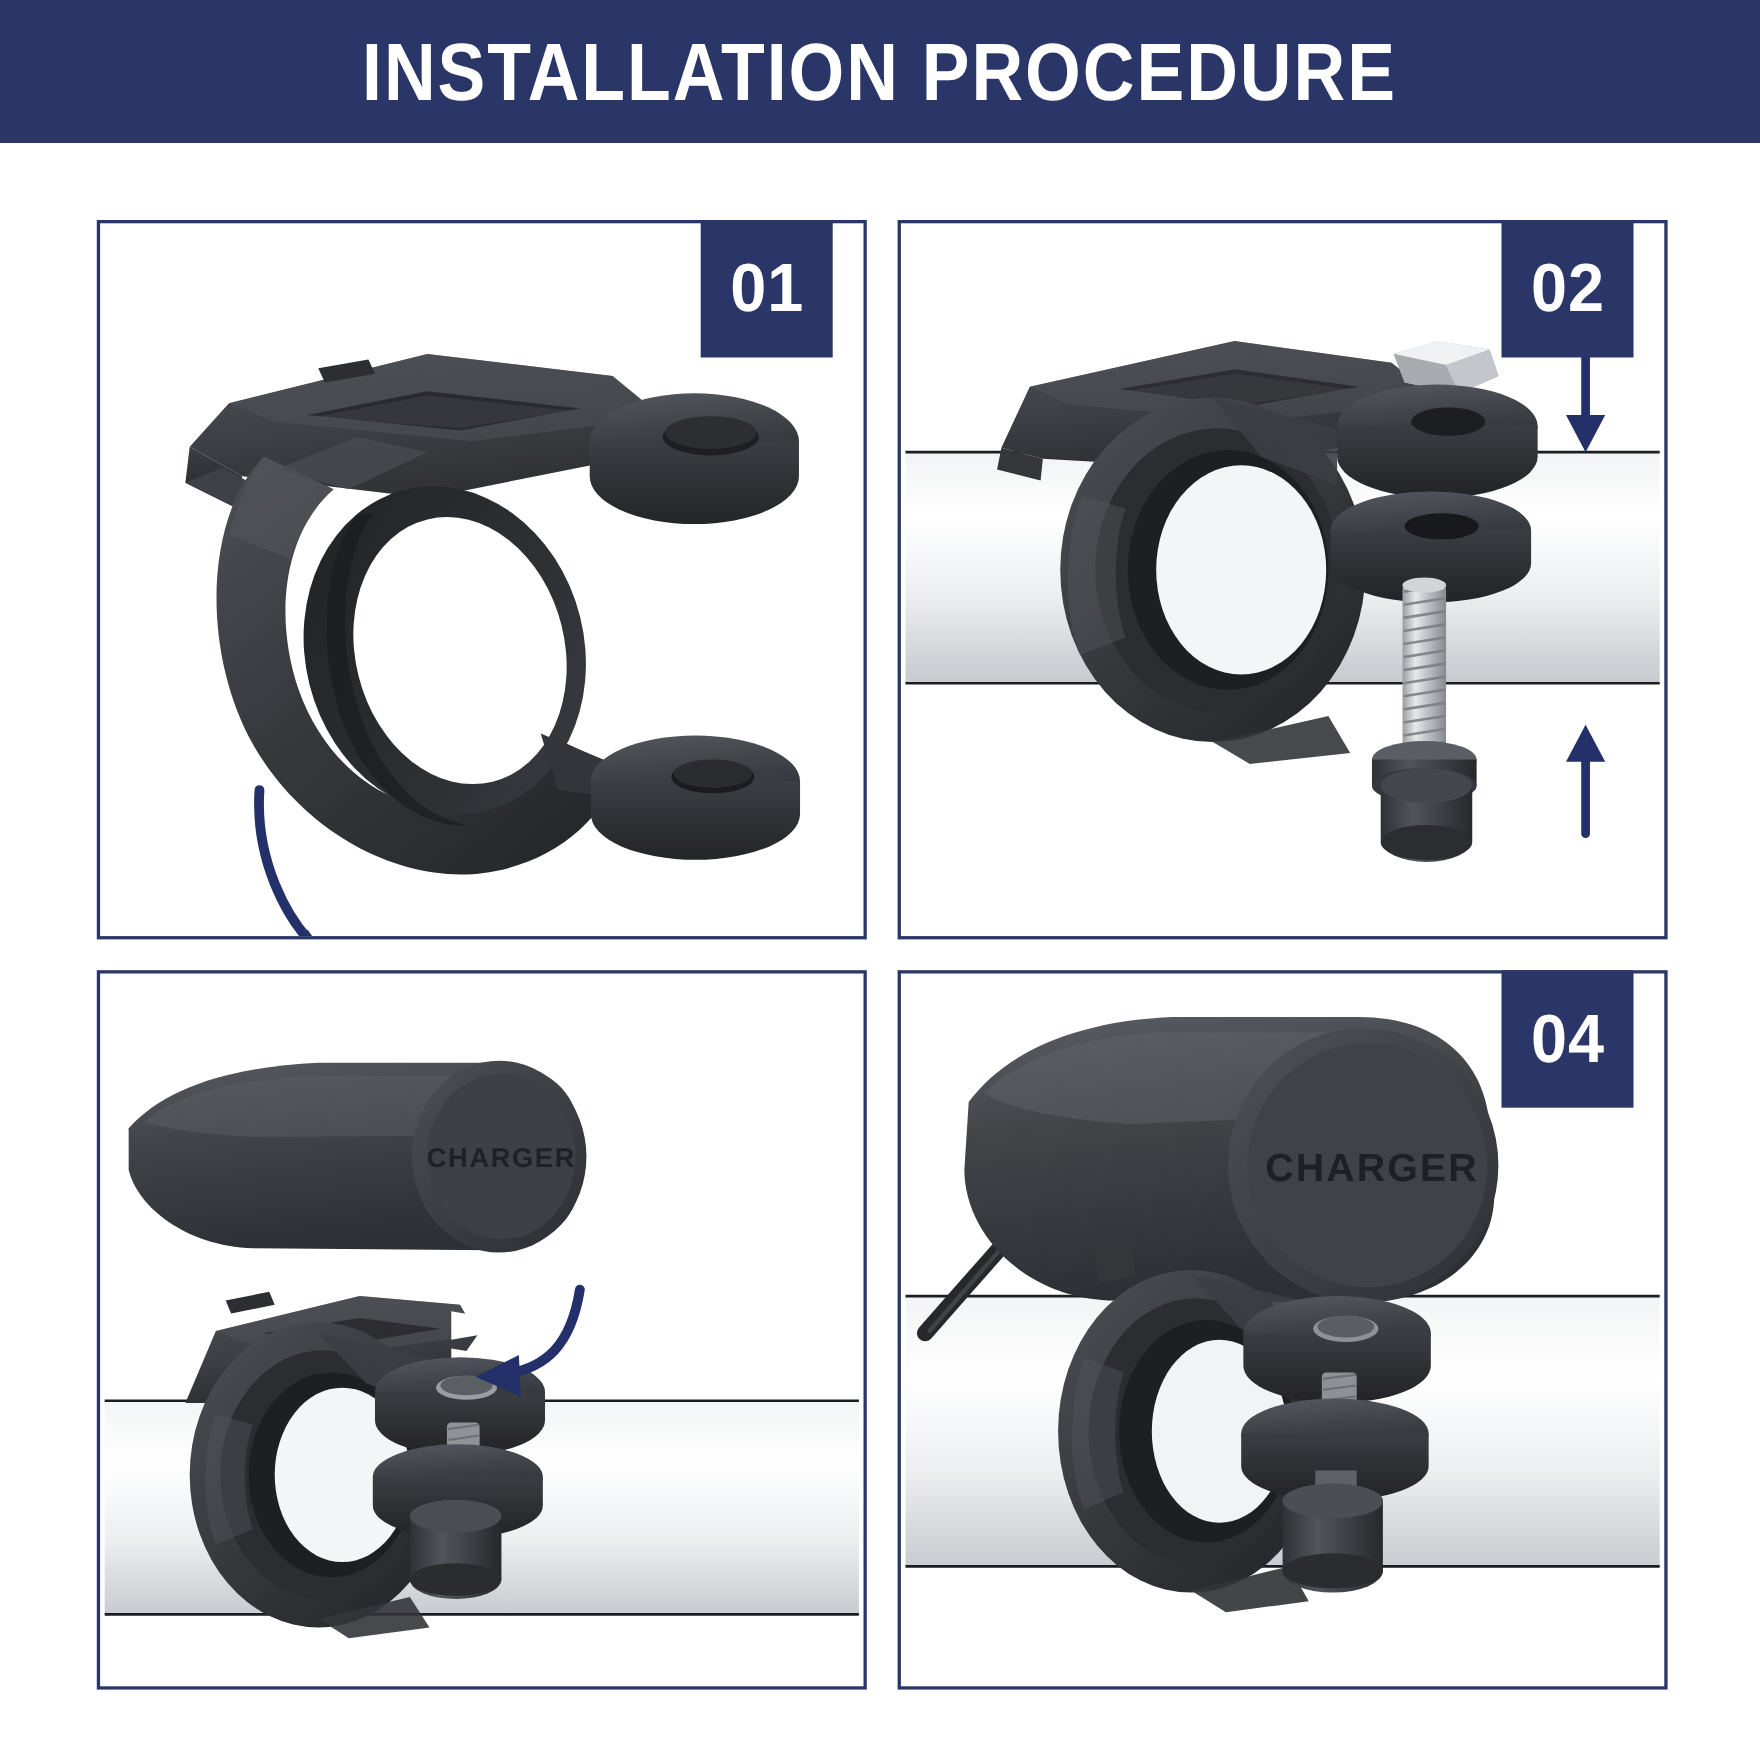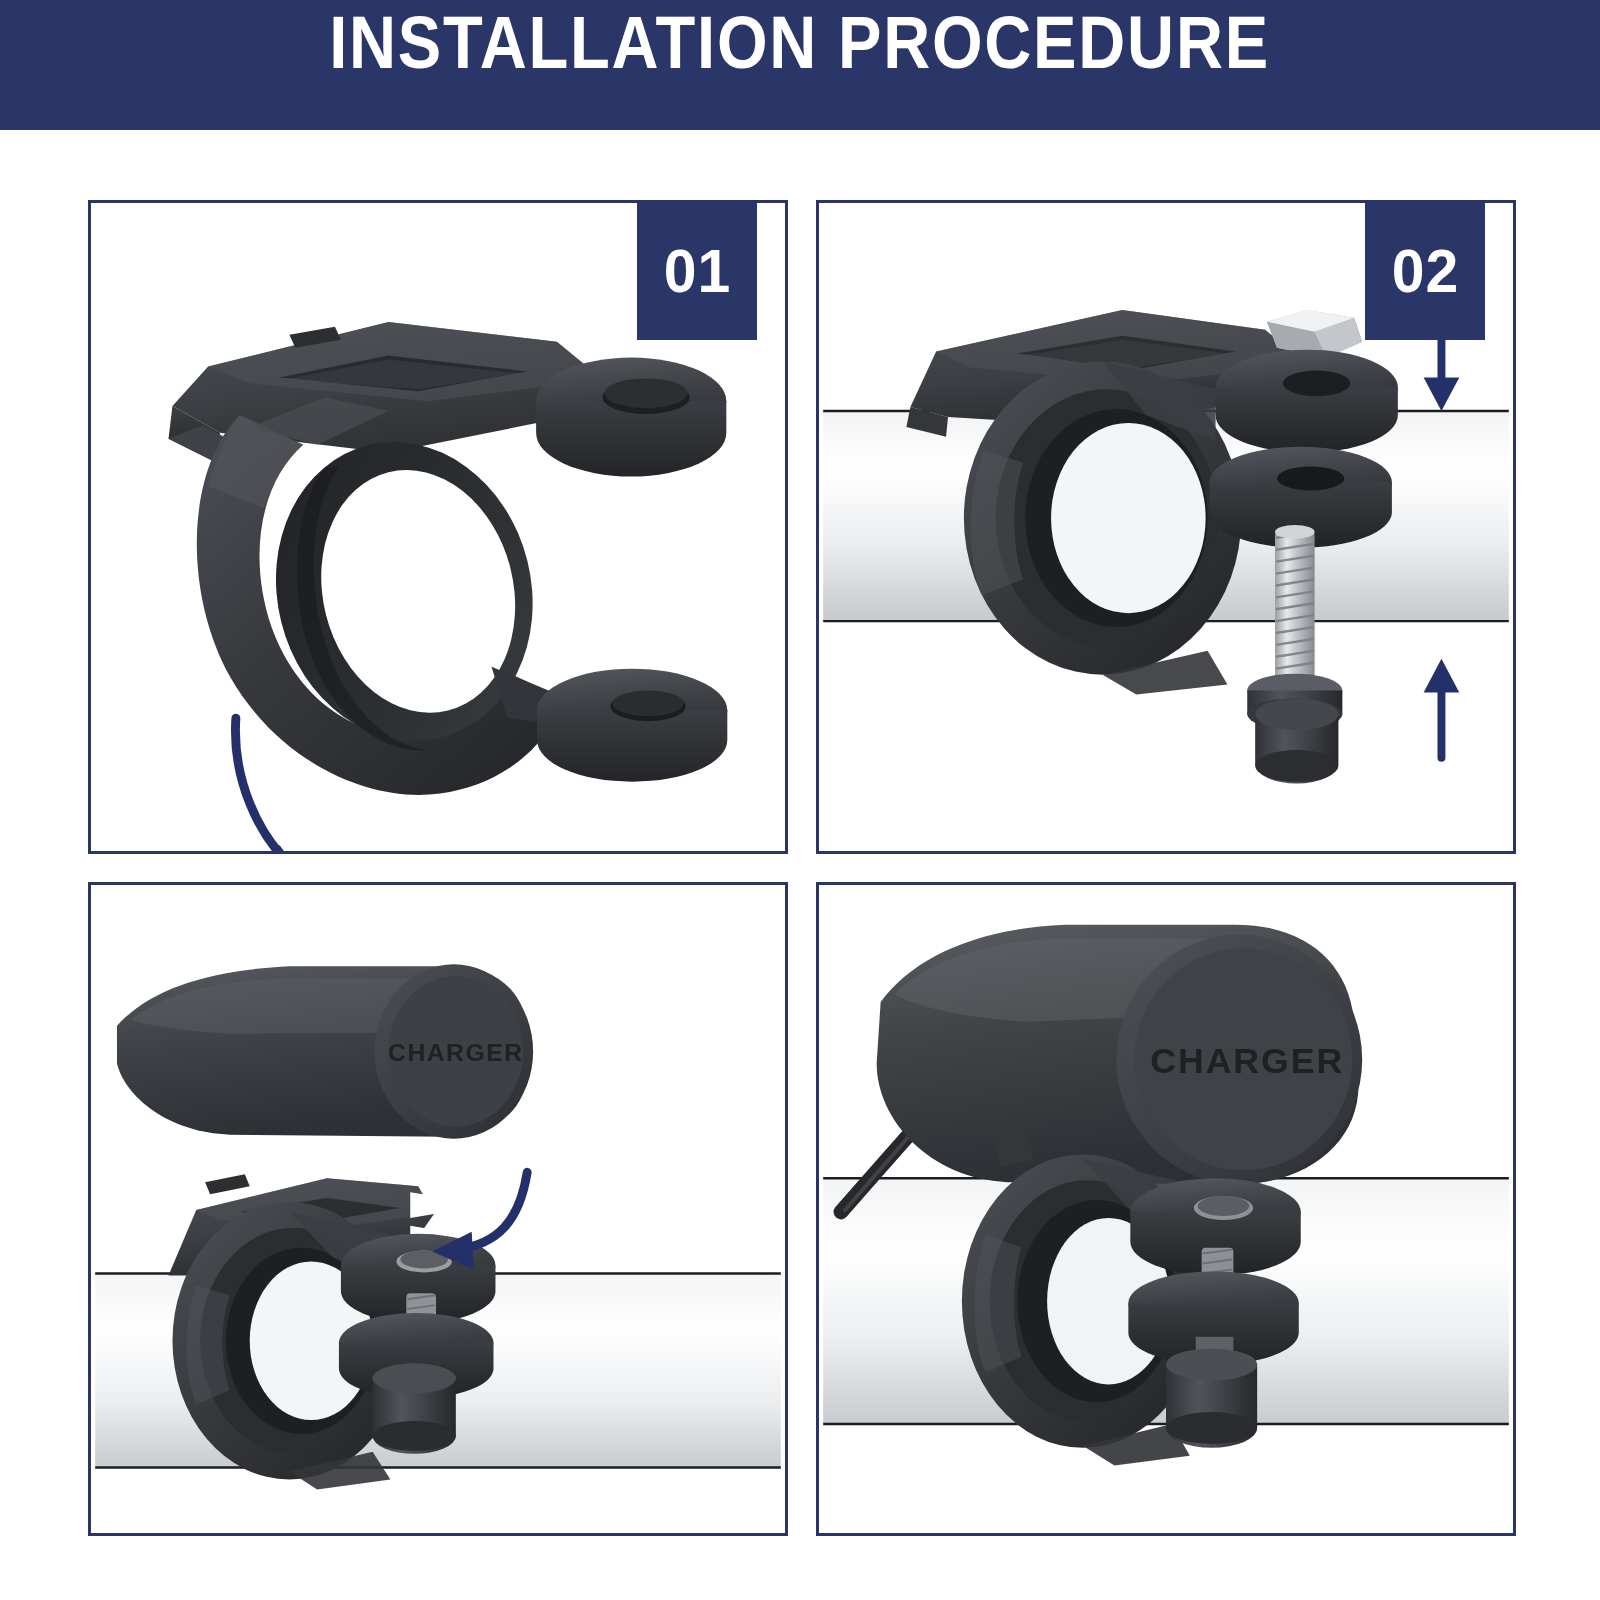--- a/index.html
+++ b/index.html
@@ -8,21 +8,21 @@
     background:#ffffff;
     font-family:"Liberation Sans", sans-serif;
     overflow:hidden;
   }
   .page{position:relative;width:1600px;height:1600px;}
 
   
   .header{
     position:absolute;left:0;top:0;width:1600px;height:130px;
     background:#2b3668;
-    display:flex;align-items:flex-start;justify-content:center;
+    display:flex;align-items:center;justify-content:center;
   }
   .header-title{
     color:#ffffff;
     font-size:74px;
     font-weight:bold;
     letter-spacing:2px;
     transform:scaleX(0.88);
     white-space:nowrap;
     font-family:"Liberation Sans", sans-serif;
   }
@@ -38,21 +38,21 @@
   #panel-1{left:88px;  top:70px;  width:700px;  height:654px;}
   #panel-2{left:816px; top:70px;  width:700px;  height:654px;}
   #panel-3{left:88px;  top:752px; width:700px;  height:654px;}
   #panel-4{left:816px; top:752px; width:700px;  height:654px;}
 
   .panel-art{position:absolute;left:0;top:0;width:100%;height:100%;}
 
   .badge{
     position:absolute;
     top:-3px;right:28px;
-    width:120px;height:140px;
+    width:120px;height:125px;
     background:#2b3668;
     display:flex;align-items:center;justify-content:center;
     z-index:5;
   }
   .badge-num{
     color:#ffffff;
     font-size:62px;
     font-weight:bold;
     letter-spacing:1px;
     transform:scaleX(0.95);
@@ -521,16 +521,19 @@
 
         <g>
           <rect x="380" y="456" width="38" height="24" fill="#5e6166"></rect>
           <ellipse cx="396" cy="484" rx="46" ry="16" fill="#5a5d63"></ellipse>
           <path d="M350 484 L350 548 A46 20 0 0 0 442 548 L442 484 Z" fill="url(#p4knob)"></path>
           <ellipse cx="396" cy="484" rx="46" ry="16" fill="#4b4e53"></ellipse>
           <ellipse cx="396" cy="548" rx="46" ry="16" fill="#2a2c30"></ellipse>
         </g>
       </svg>
 
+      <div class="badge">
+        <span class="badge-num">04</span>
+      </div>
     </div>
 
   </div>
 </div>
 
 </body></html>

